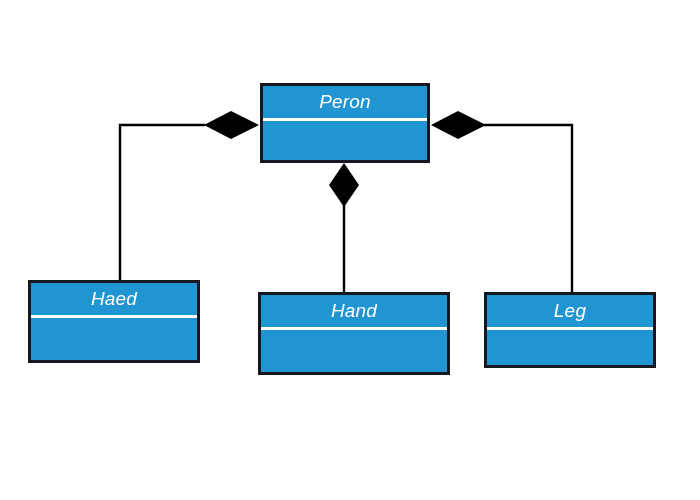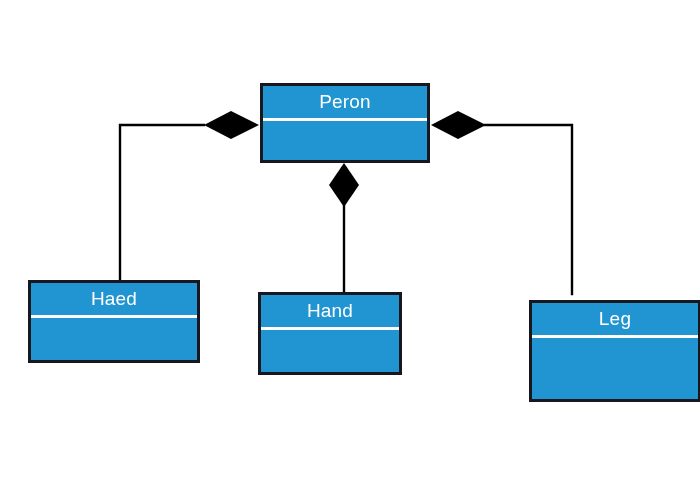--- a/index.html
+++ b/index.html
@@ -11,20 +11,21 @@
     height: 500px;
     background: #ffffff;
     font-family: "Liberation Sans", sans-serif;
     overflow: hidden;
   }
   #canvas {
     position: relative;
     width: 700px;
     height: 500px;
     background: #ffffff;
+    font-style: italic;
   }
   #edges {
     position: absolute;
     left: 0;
     top: 0;
     width: 700px;
     height: 500px;
   }
   .uml-class {
     position: absolute;
@@ -59,29 +60,28 @@
   }
   .class-haed {
     left: 28px;
     top: 280px;
     width: 172px;
     height: 83px;
   }
   .class-hand {
     left: 258px;
     top: 292px;
-    width: 144px;
+    width: 192px;
     height: 83px;
   }
   .class-leg {
     left: 484px;
-    top: 300px;
+    top: 292px;
     width: 172px;
-    height: 102px;
-    margin-left: 45px;
+    height: 76px;
   }
 </style>
 </head>
 <body>
 
 <div id="canvas">
 
   <svg id="edges" viewBox="0 0 700 500" xmlns="http://www.w3.org/2000/svg">
 
     <polyline points="204,125 120,125 120,294" fill="none" stroke="#000000" stroke-width="2.4" stroke-linecap="square" stroke-linejoin="miter"></polyline>

